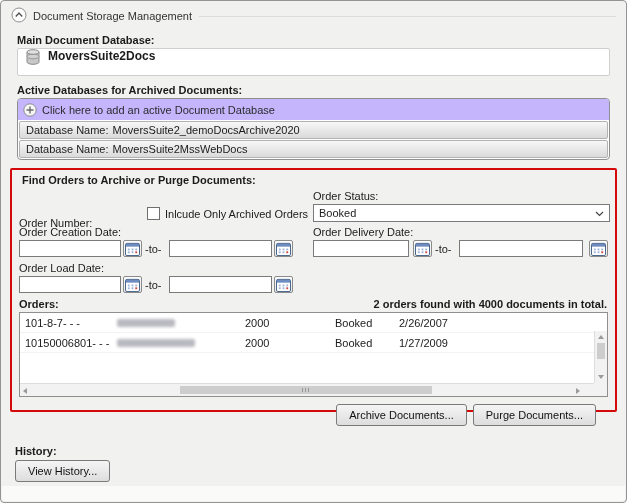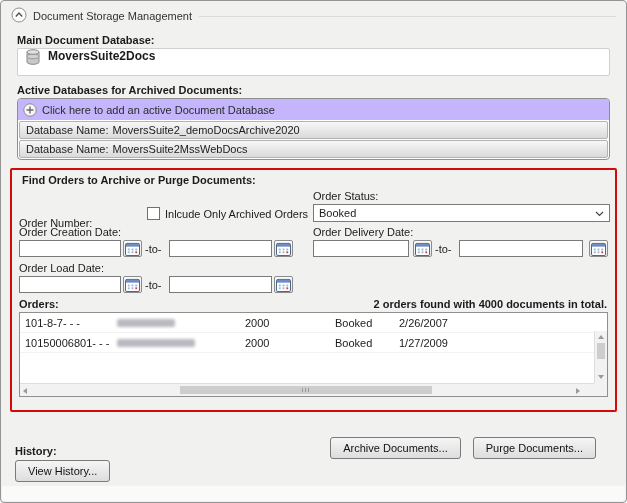--- a/index.html
+++ b/index.html
@@ -105,21 +105,21 @@
   .arr-down { left:3px; bottom:4px; border-left:3px solid transparent; border-right:3px solid transparent; border-top:4px solid #9a9a9a; }
   .hscroll { position:absolute; left:0; bottom:0; width:576px; height:13px; background:#f2f2f2; border-top:1px solid #ddd; }
   .hthumb { position:absolute; left:160px; width:252px; top:2px; bottom:2px; background:#cdcdcd; }
   .hthumb::after { content:""; position:absolute; left:50%; top:2px; bottom:2px; width:9px; margin-left:-4px;
     background:repeating-linear-gradient(90deg,#9a9a9a 0 1px, transparent 1px 3px); }
   .arr-left  { left:3px; top:4px; border-top:3px solid transparent; border-bottom:3px solid transparent; border-right:4px solid #9a9a9a; }
   .arr-right { right:16px; top:4px; border-top:3px solid transparent; border-bottom:3px solid transparent; border-left:4px solid #9a9a9a; }
   .sb-corner { position:absolute; right:0; bottom:0; width:13px; height:13px; background:#f2f2f2; }
 
   
-  .action-buttons { top:436px; right:30px; display:flex; gap:12px;justify-content:flex-end; }
+  .action-buttons { top:403px; right:30px; display:flex; gap:6px;justify-content:flex-end; }
   .btn {
     font-family:inherit; font-size:11px; color:#111;
     padding:3px 12px; height:22px;
     background:linear-gradient(#f5f5f5,#dddddd);
     border:1px solid #7a7a7a; border-radius:3px; cursor:pointer;
   }
   #historyLabel { left:14px; top:444px; }
   .view-history { left:14px; top:459px; }
   .footer-strip { left:1px; right:1px; bottom:1px; height:15px; background:#fafaf9; border-radius:0 0 3px 3px; }
 </style>

